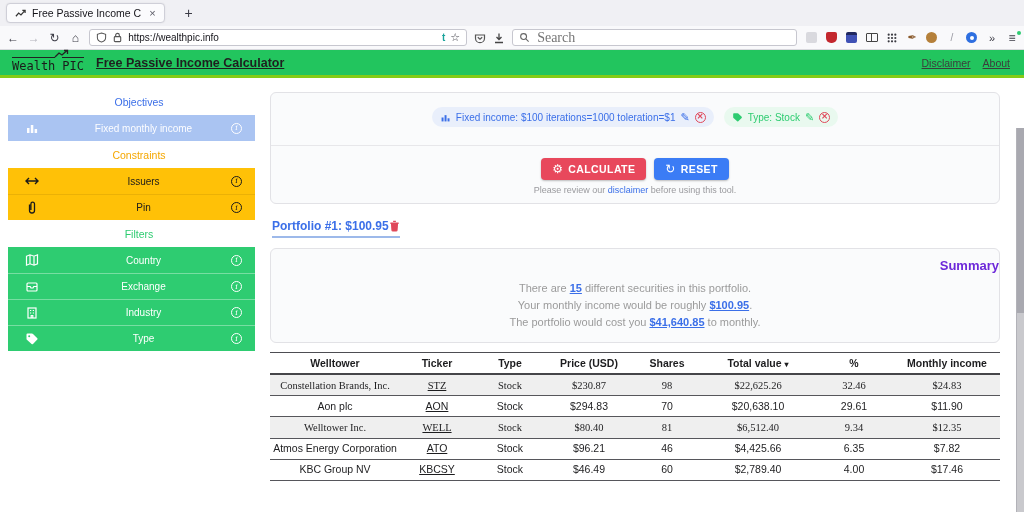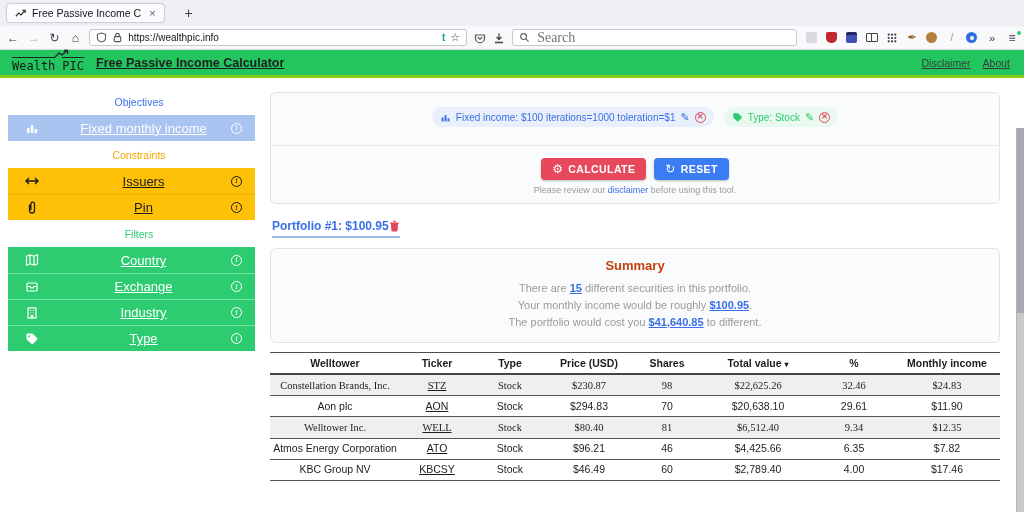--- a/index.html
+++ b/index.html
@@ -67,21 +67,21 @@
   
   .content { display:flex; height:434px; position:relative; }
   .sidebar { width:256px; padding:10px 0 0 8px; flex:none;text-align:center; }
   .side-label { font-size:10.5px; margin:8px 0 7px 14px; }
   .side-label.c-obj { color:var(--blue); }
   .side-label.c-con { color:var(--amber_label); }
   .side-label.c-fil { color:var(--green); }
   .side-group { width:247px; }
   .side-item { height:26px; display:flex; align-items:center; }
   .side-item .icon-cell { width:48px; display:flex; justify-content:center; }
-  .side-item .lbl { flex:1; font-size:13px;text-decoration:underline; }
+  .side-item .lbl { flex:1; font-size:10px; }
   .side-item .info { margin-right:13px; }
   .g-obj .side-item { background:var(--blue_item); color:#fdfdff; }
   .g-con .side-item { background:var(--amber); color:#1b1b1b; }
   .g-con .side-item + .side-item { border-top:1px solid rgba(0,0,0,.08); }
   .g-fil .side-item { background:var(--green); color:#fff; }
   .g-fil .side-item + .side-item { border-top:1px solid rgba(255,255,255,.35); }
   .iico {
     display:inline-flex; width:11px; height:11px; border:1px solid currentColor; border-radius:50%;
     align-items:center; justify-content:center; font-size:8px; font-style:italic;
     font-family:"DejaVu Serif", serif; line-height:1;
@@ -115,21 +115,21 @@
 
   
   .ptab-row { margin:12px 0 0 2px; }
   .ptab {
     display:inline-flex; align-items:center; gap:0; padding-bottom:3px;
     border-bottom:2px solid #9db9ea; color:var(--blue); font-size:12px; font-weight:bold;
   }
 
   
   .summary { border:1px solid var(--card_border); border-radius:6px; background:var(--card_bg); margin-top:10px; text-align:center; padding:9px 0 11px; }
-  .summary h3 { margin:0 0 7px; font-size:13px; color:#c2410c; }
+  .summary h3 { margin:0 0 7px; font-size:13px; color:#6d28d9;text-align:right; }
   .summary p { margin:0; font-size:11px; color:#9b9b9b; line-height:1.55; }
   .summary b { color:var(--blue);text-decoration:underline; }
 
   
   table.holdings { border-collapse:collapse; table-layout:fixed; width:730px; margin-top:9px; font-size:10.5px; color:#1d1d1f; border-top:1px solid #4d4d52; }
   .holdings th { font-weight:bold; padding:4px 2px; text-align:center; border-bottom:2px solid #454549; }
   .holdings td { padding:3.5px 3px; text-align:center; border-bottom:1px solid #56565b; line-height:1.25; }
   .holdings tr.alt { background:var(--row_alt);font-family:Liberation Serif, serif; }
   .holdings .ticker { text-decoration:underline; }
   .caret { font-size:8px; }
@@ -384,21 +384,21 @@
             <path d="M2.8 3.5 l.5 7.5 a1 1 0 0 0 1 .9 h3.4 a1 1 0 0 0 1 -.9 l.5 -7.5" fill="#e0485a"></path>
           </svg>
         </span>
       </span>
     </div>
 
     <div class="summary">
       <h3>Summary</h3>
       <p><span>There are </span><b>15</b><span> different securities in this portfolio.</span></p>
       <p><span>Your monthly income would be roughly </span><b>$100.95</b><span>.</span></p>
-      <p><span>The portfolio would cost you </span><b>$41,640.85</b><span> to different.</span></p>
+      <p><span>The portfolio would cost you </span><b>$41,640.85</b><span> to monthly.</span></p>
     </div>
 
     <table class="holdings">
       <colgroup>
         <col style="width:130px">
           <col style="width:74px">
           <col style="width:72px">
           <col style="width:86px">
         <col style="width:70px">
           <col style="width:112px">

